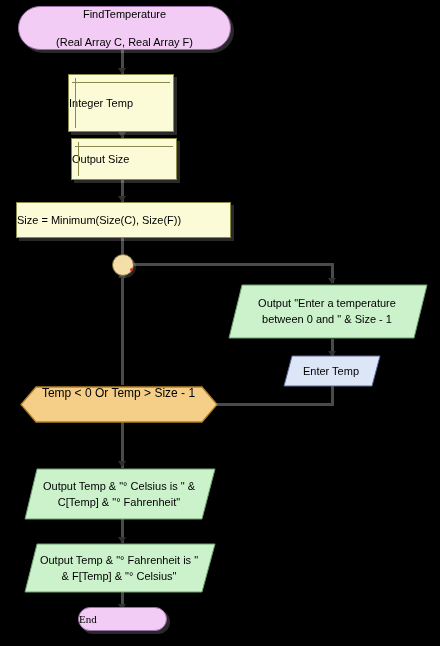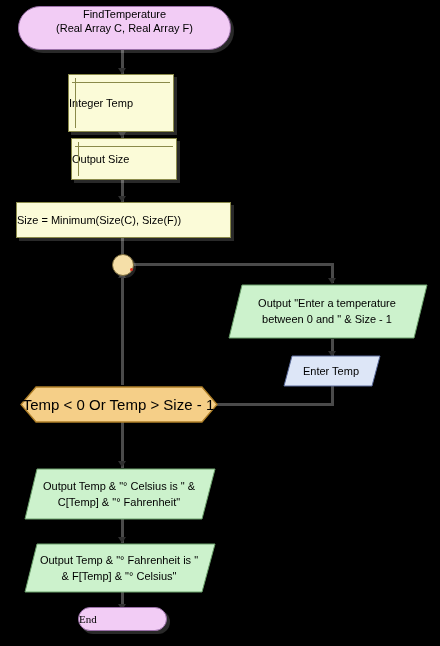--- a/index.html
+++ b/index.html
@@ -17,21 +17,21 @@
     width: 440px;
     height: 646px;
     background: #000000;
     overflow: hidden;
   }
   .node {
     position: absolute;
     box-sizing: border-box;
     display: flex;
     align-items: center;
-    justify-content: flex-start;
+    justify-content: space-between;
     text-align: center;
     color: #000000;
     font-size: 11px;
     line-height: 14px;
     z-index: 3;
   }
   .node .lbl { white-space: pre; display: block; }
 
   
   .terminator {
@@ -86,22 +86,22 @@
     color: #000;
     pointer-events: none;
   }
 
   
   .decision { position: absolute; z-index: 3; }
   .decision svg { position: absolute; left: 0; top: 0; }
   .decision .dtext {
     position: absolute;
     left: 0; top: 0; width: 100%; height: 100%;
-    display: flex; align-items: center; justify-content: center;
-    font-size: 15px; color: #000;
+    display: flex; justify-content: center;
+    font-size: 12px; color: #000;
     pointer-events: none;
   }
 
   
   .loopnode {
     position: absolute;
     width: 20px; height: 20px;
     border-radius: 50%;
     background: #f5dfa8;
     border: 1px solid #7a6a3a;

